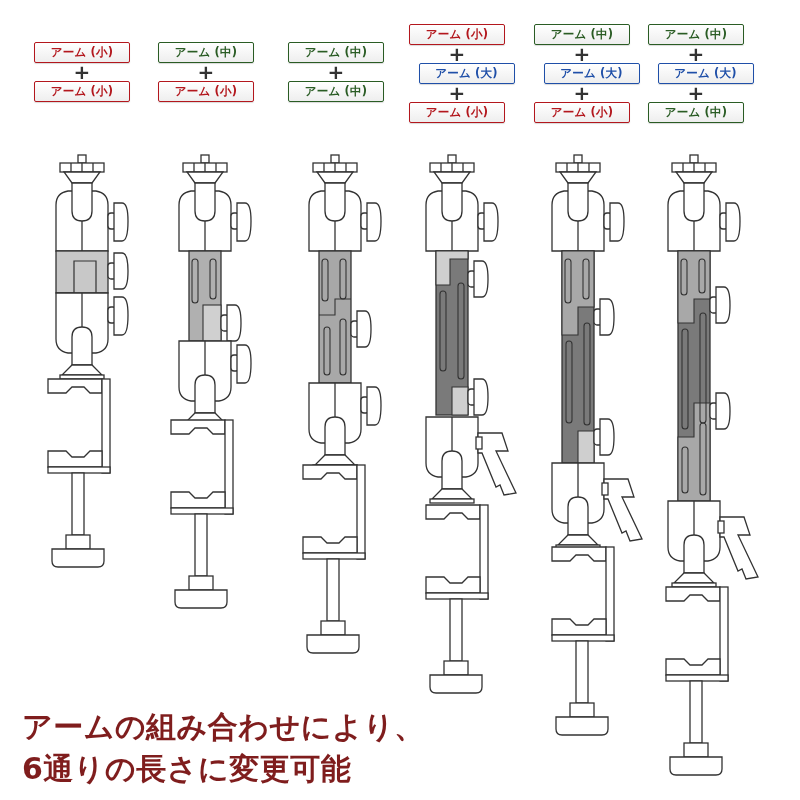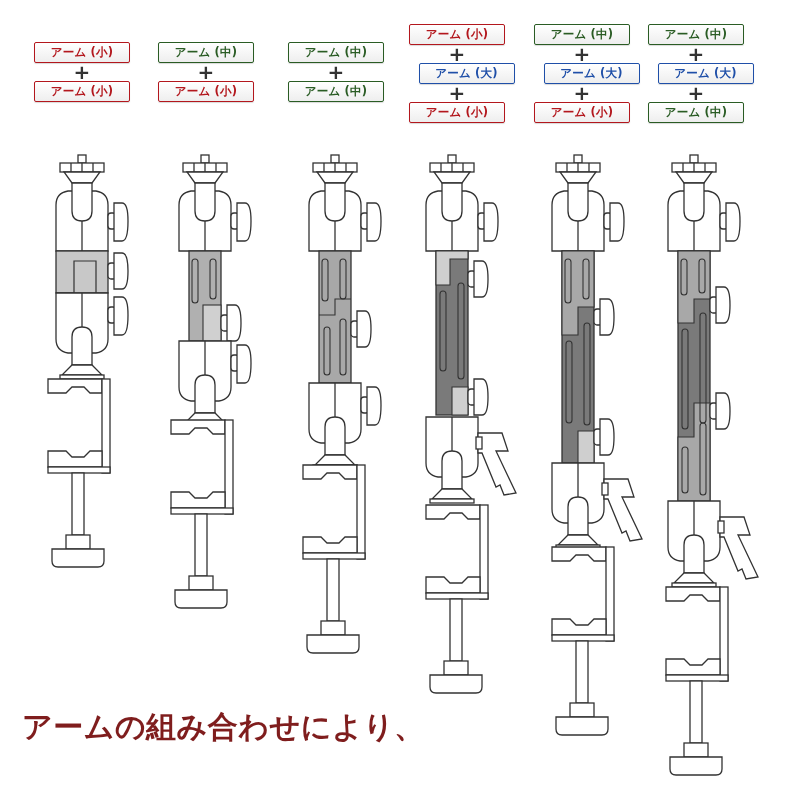--- a/index.html
+++ b/index.html
@@ -212,13 +212,14 @@
     <rect x="6" y="268" width="6" height="72" rx="3" fill="none" stroke="#333" stroke-width="1.1"></rect>
     <use href="#knob" x="16" y="150"></use>
     <use href="#knob" x="16" y="256"></use>
     <use href="#foot-lever" y="346"></use>
     <use href="#clamp" x="2" y="432"></use>
   </g>
 </svg>
 
 <div class="caption">
   <div>アームの組み合わせにより、</div>
+  <div>6通りの長さに変更可能</div>
 </div>
 
 </body></html>

